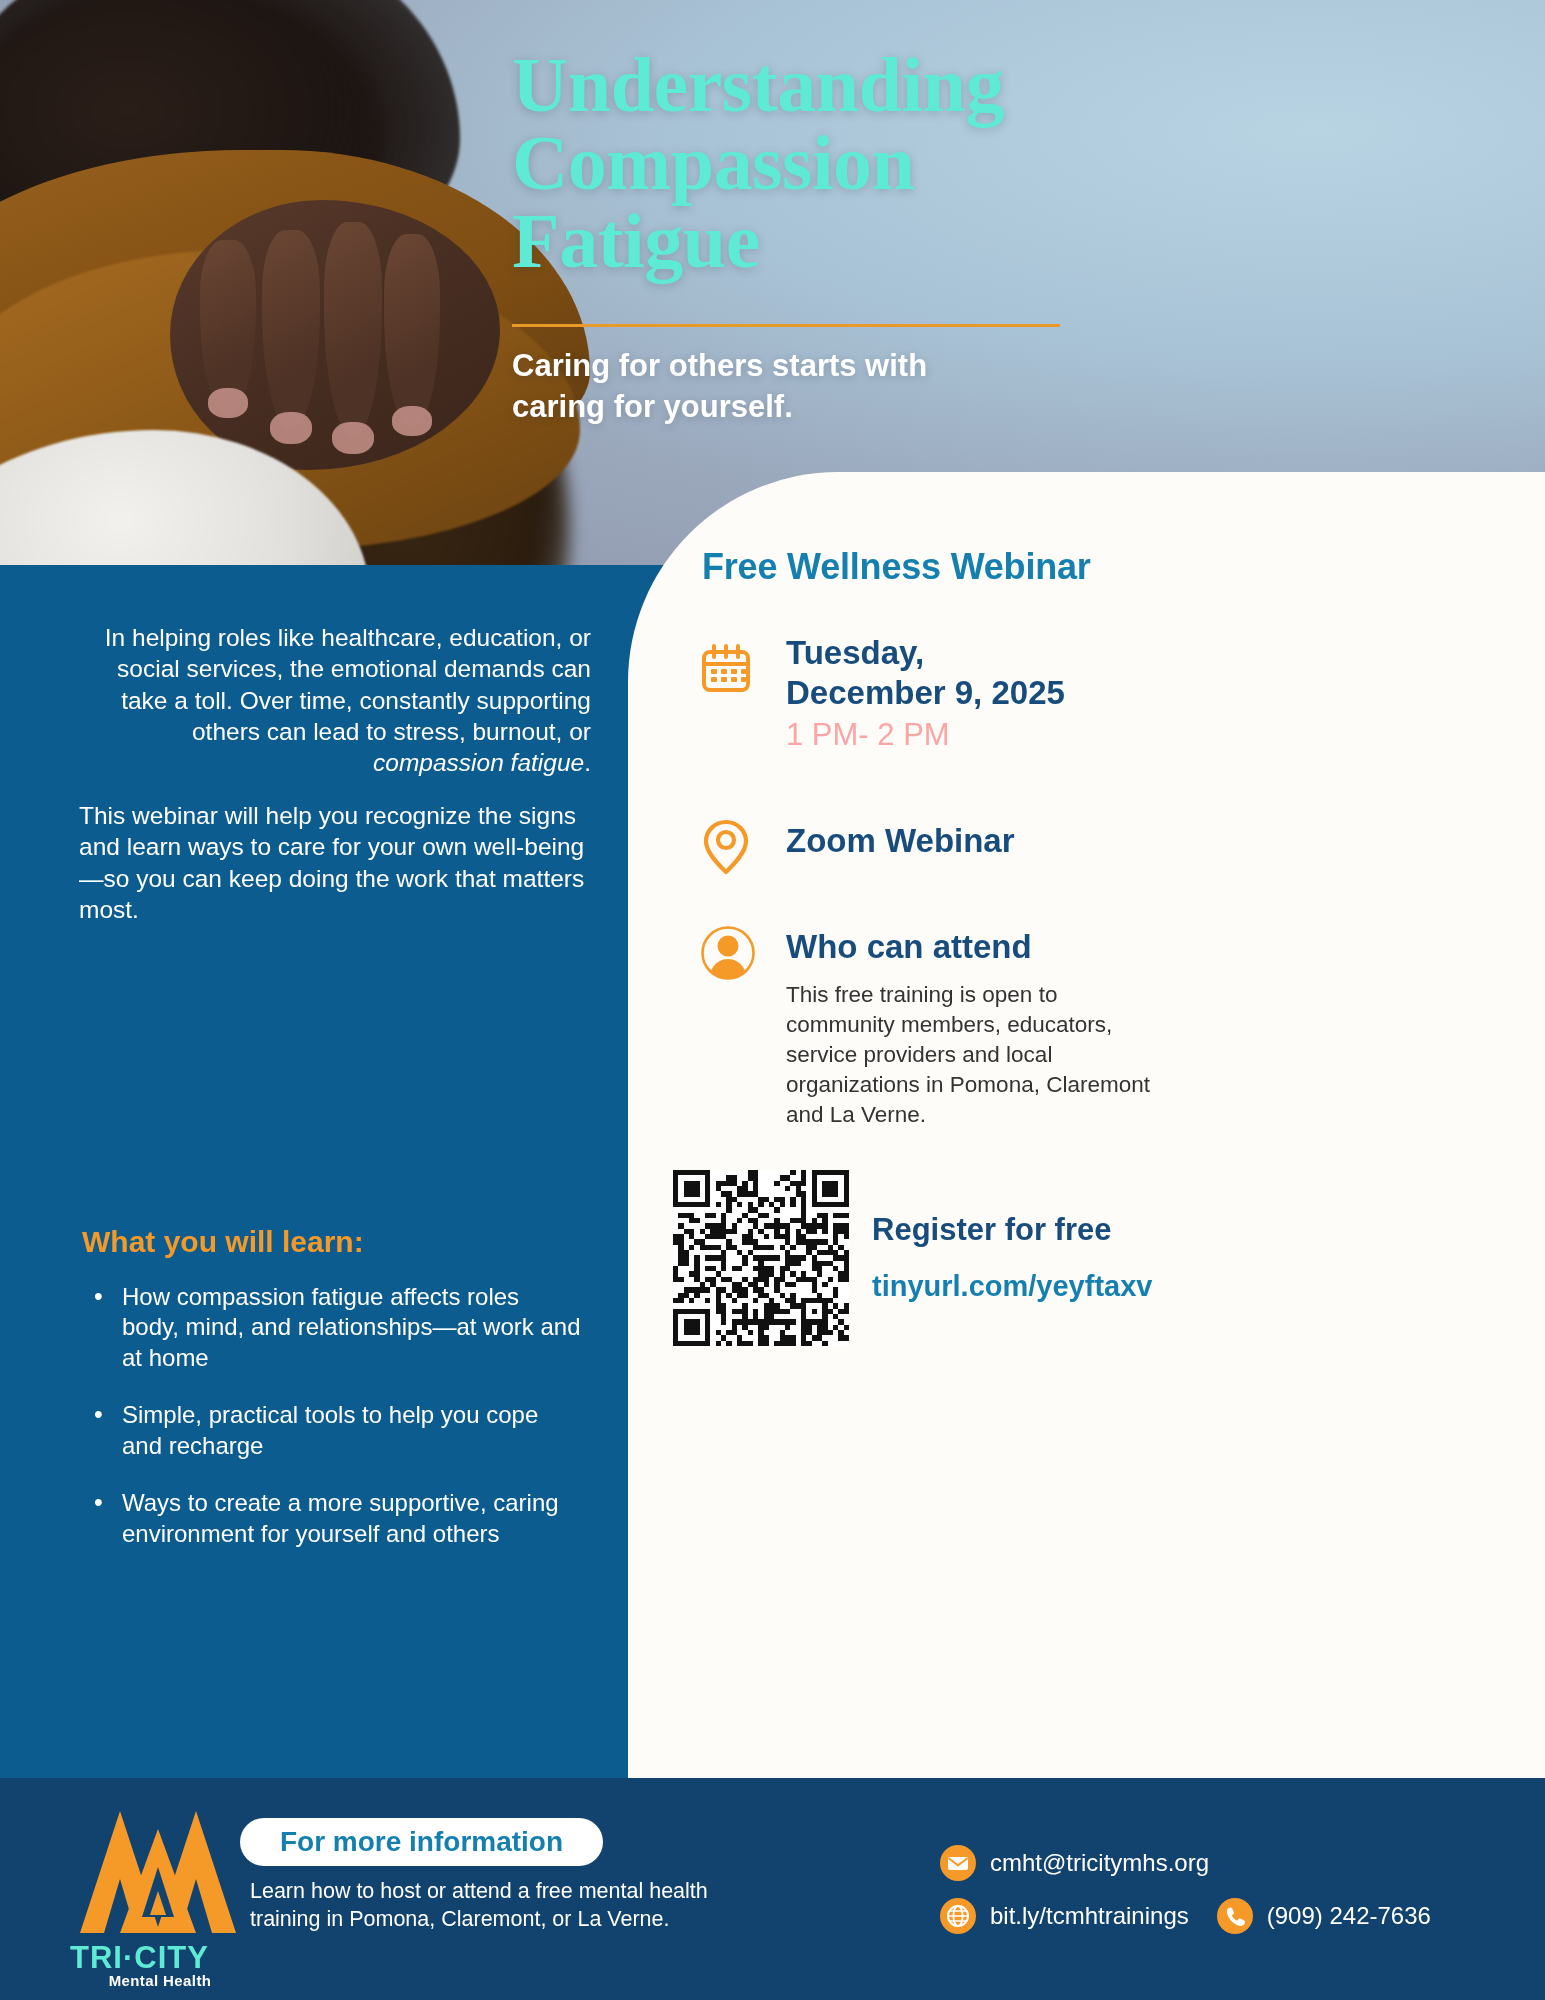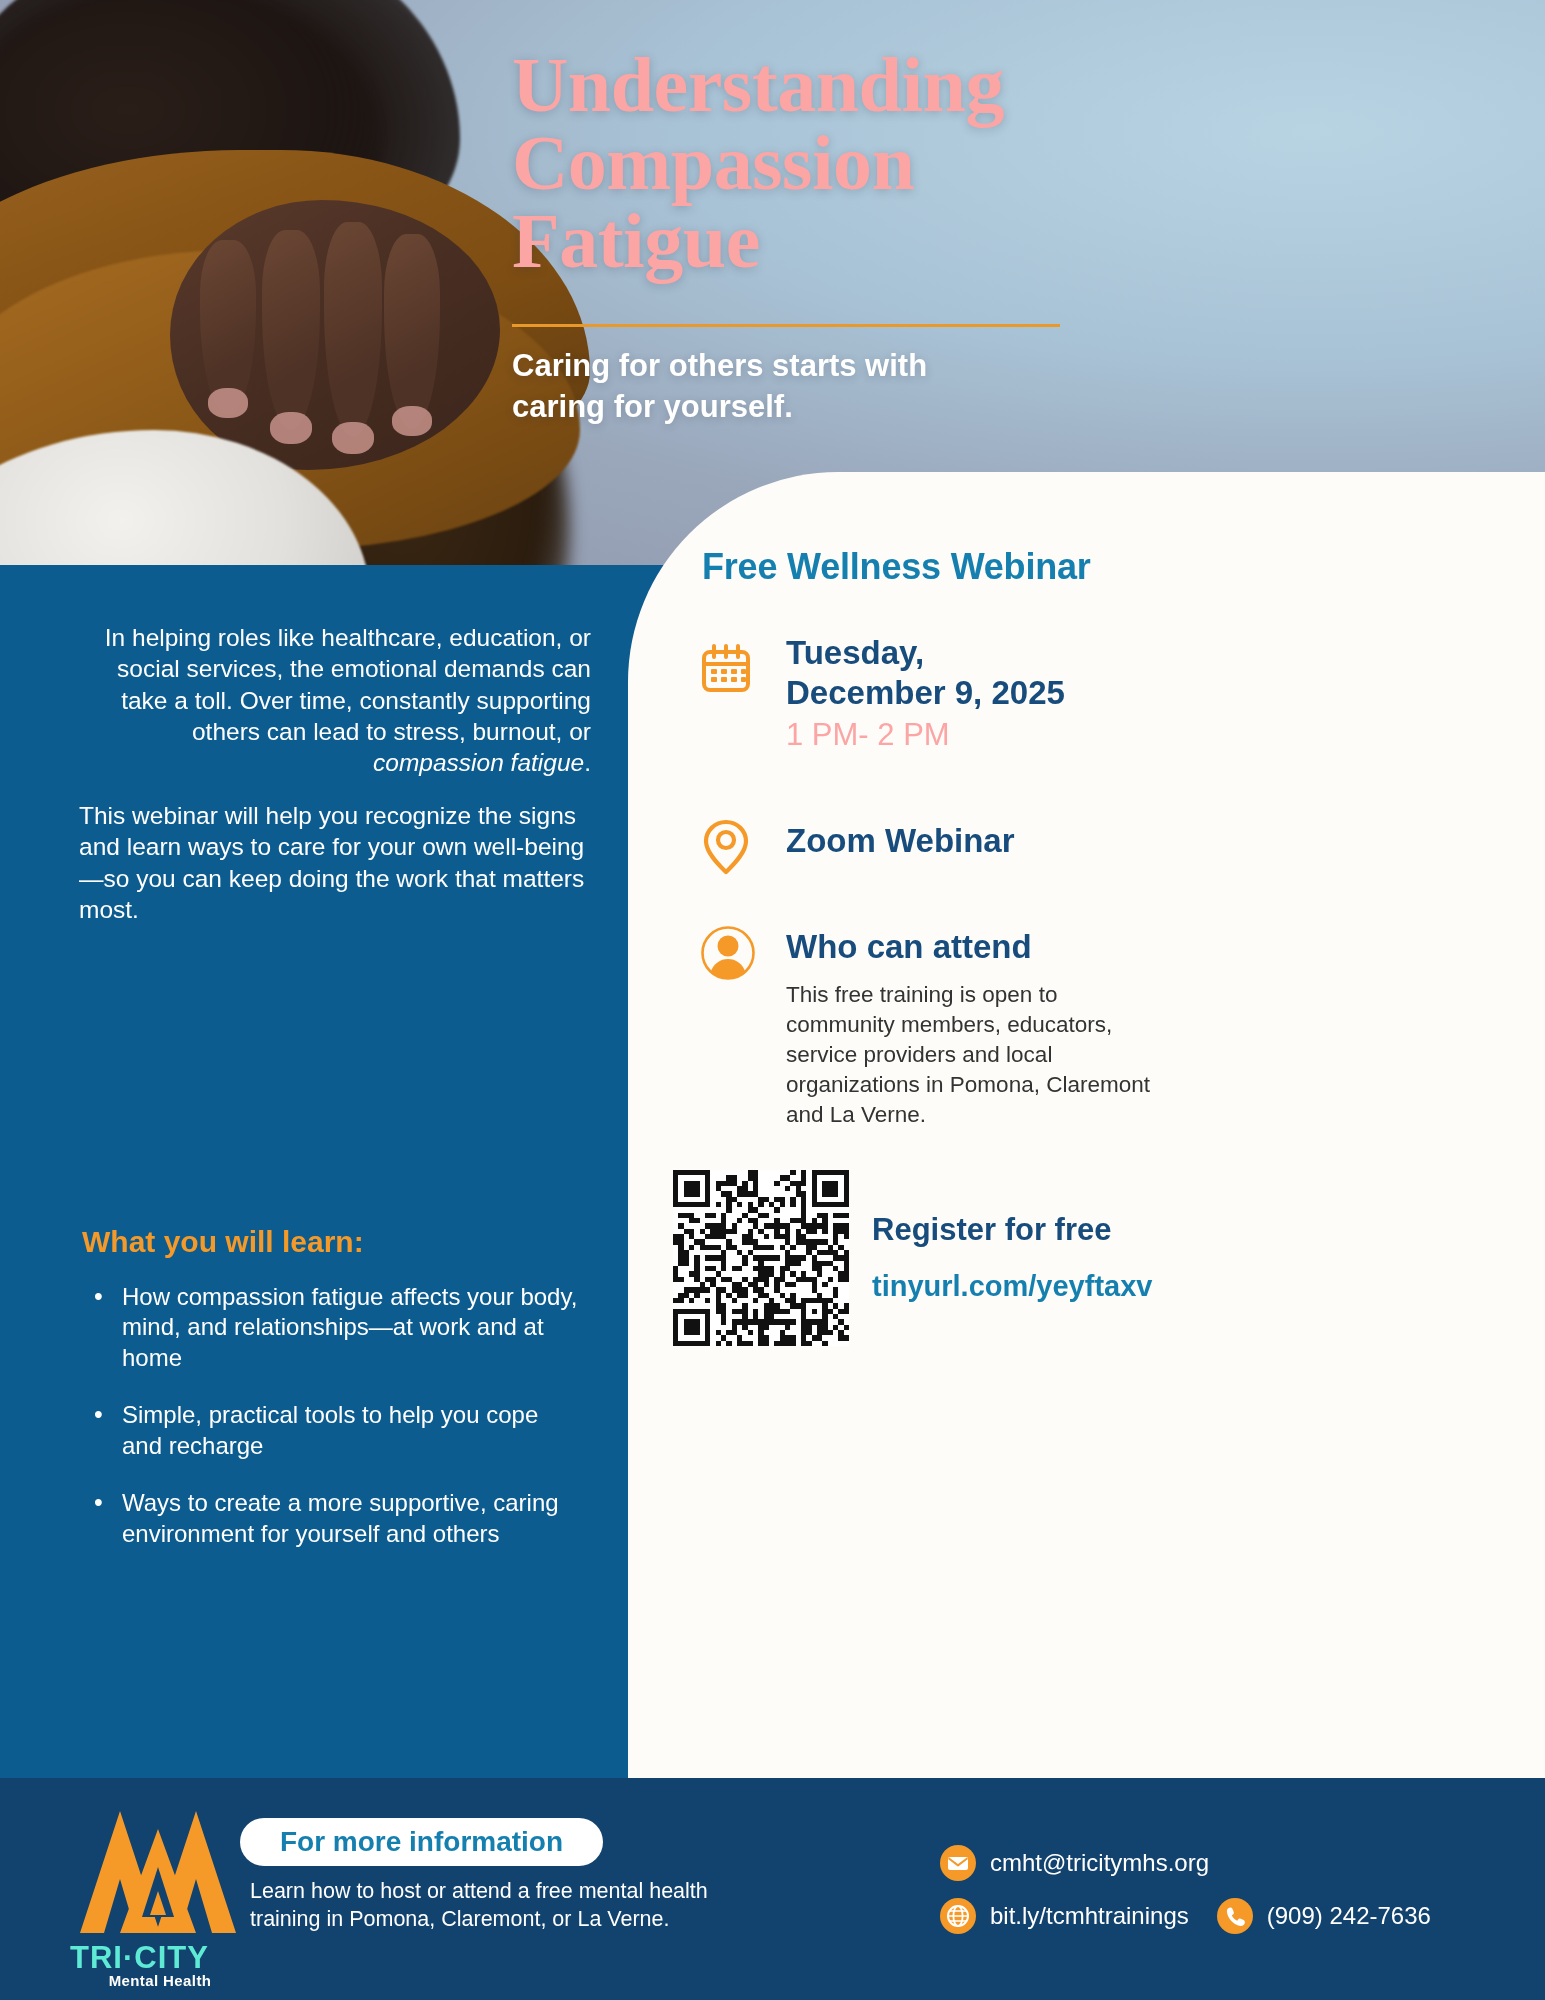--- a/index.html
+++ b/index.html
@@ -64,21 +64,21 @@
   .finger {
     position:absolute; background: linear-gradient(150deg,#6b4634 0%, #4e3225 70%);
     border-radius: 40% 40% 50% 50% / 30% 30% 60% 60%;
     filter: blur(0.4px);
   }
   .nail { position:absolute; background: #c6928a; border-radius: 45%; filter: blur(0.6px); opacity:.85;}
 
   
   .title {
     position: absolute; left: 512px; top: 46px; width: 700px;
-    color: #fca5a5;
+    color: #5eead4;
     font-family: "Liberation Serif", "DejaVu Serif", serif;
     font-weight: 700;
     font-size: 78px; line-height: 1.0;
     letter-spacing: -0.5px;
     text-shadow: 0 2px 10px rgba(40,50,70,.25);
   }
   .title-line { display:block; }
   .rule {
     position:absolute; left:512px; top:324px; width:548px; height:3px;
     background:#e9992a;
@@ -221,21 +221,21 @@
 
   <div class="leftcol"></div>
 
   <p class="body-copy" id="para1"><span>In helping roles like healthcare, education, or social services, the emotional demands can take a toll. Over time, constantly supporting others can lead to stress, burnout, or </span><em class="ital">compassion fatigue</em><span>.</span></p>
 
   <p class="body-copy" id="para2">This webinar will help you recognize the signs and learn ways to care for your own well-being—so you can keep doing the work that matters most.</p>
 
   <h2 class="learn-head">What you will learn:</h2>
 
   <ul class="bullets" style="list-style:none;">
-    <li class="bullet">How compassion fatigue affects your body, mind, and relationships—at work and at home</li>
+    <li class="bullet">How compassion fatigue affects roles body, mind, and relationships—at work and at home</li>
     <li class="bullet">Simple, practical tools to help you cope and recharge</li>
     <li class="bullet">Ways to create a more supportive, caring environment for yourself and others</li>
   </ul>
 
   <div class="card"></div>
 
   <h2 class="card-title">Free Wellness Webinar</h2>
 
   <div class="row-icon" style="left:700px; top:643px;">
     <svg width="52" height="52" viewBox="0 0 52 52" fill="none">

